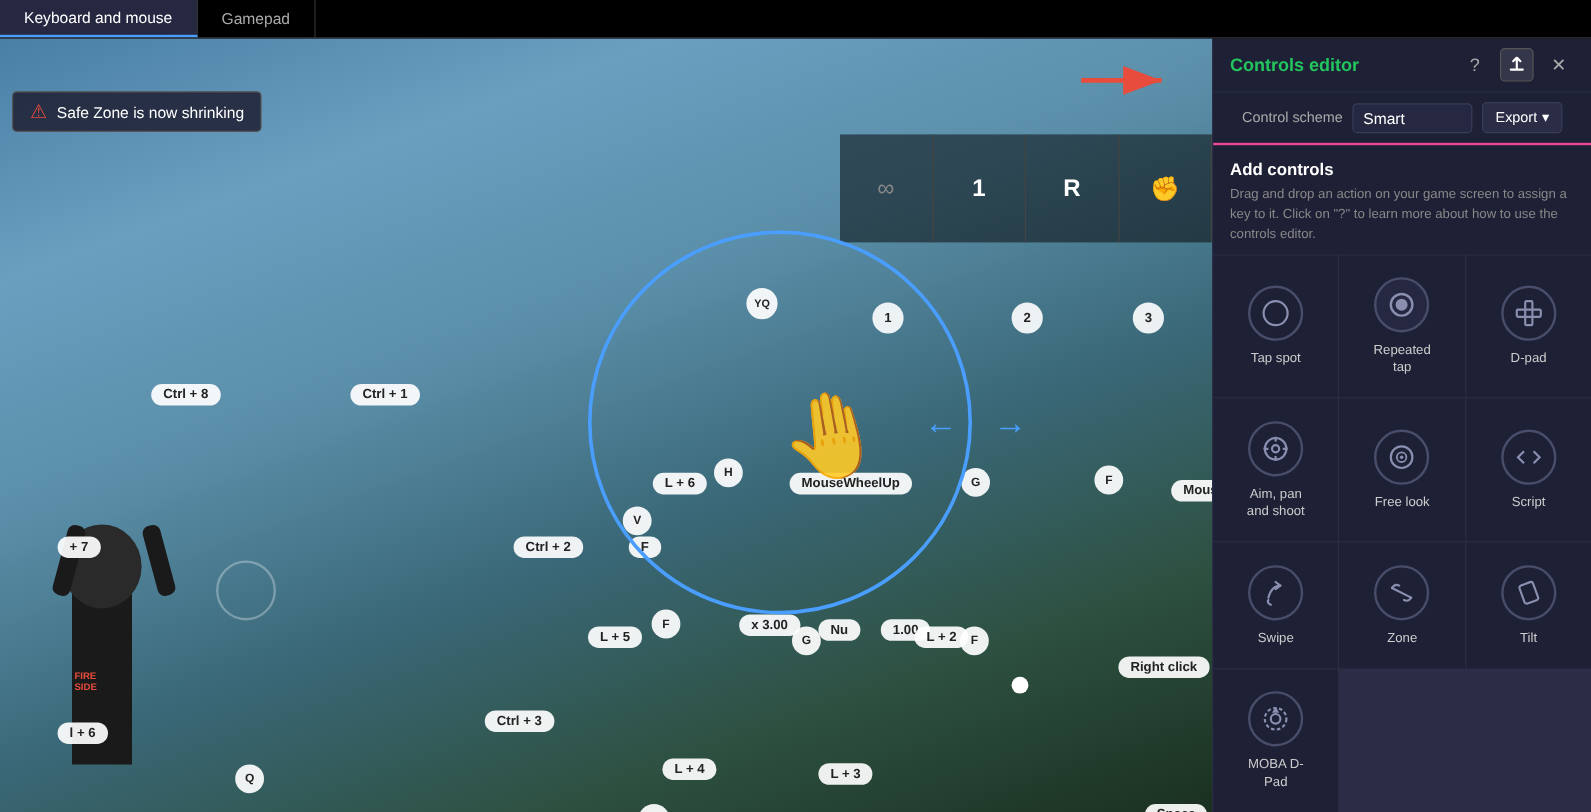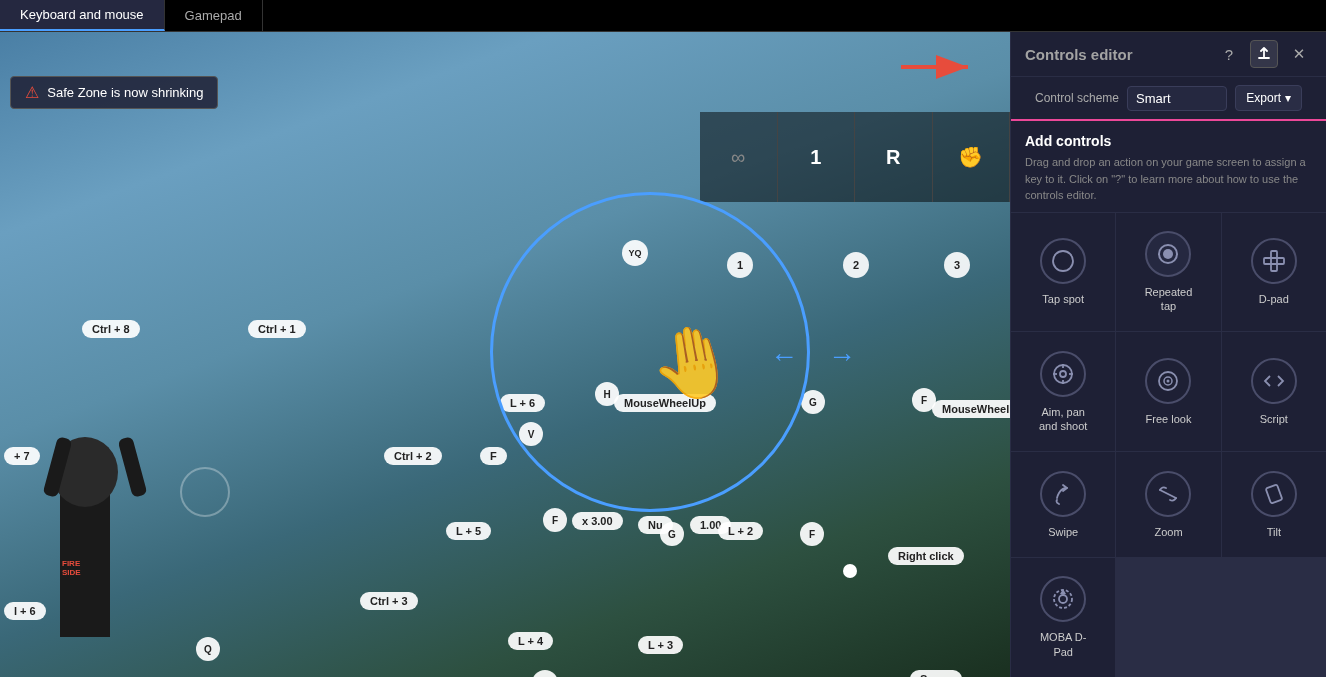--- a/index.html
+++ b/index.html
@@ -142,20 +142,21 @@
     .key-label {
       position: absolute;
       background: rgba(255,255,255,0.92);
       color: #222;
       border-radius: 12px;
       padding: 3px 10px;
       font-size: 11px;
       font-weight: 600;
       white-space: nowrap;
       z-index: 5;
+      margin-left: 44px;
     }
     .key-circle {
       position: absolute;
       width: 24px;
       height: 24px;
       background: rgba(255,255,255,0.92);
       color: #222;
       border-radius: 50%;
       display: flex;
       align-items: center;
@@ -258,21 +259,21 @@
     .panel-header {
       display: flex;
       align-items: center;
       justify-content: space-between;
       padding: 8px 14px;
       border-bottom: 1px solid #2a2d45;
     }
 
     .panel-title {
       font-size: 15px;
-      color: #a3a3a3;
+      color: #22c55e;
       font-weight: 600;
     }
 
     .panel-header-icons {
       display: flex;
       gap: 8px;
       align-items: center;
     }
 
     .icon-btn {
@@ -638,21 +639,21 @@
       </div>
 
       <div class="control-item">
         <div class="control-icon">
           <svg class="ctrl-svg" viewBox="0 0 28 28">
             <path d="M6 10 C6 10 8 6 12 8" stroke-linecap="round"></path>
             <path d="M22 18 C22 18 20 22 16 20" stroke-linecap="round"></path>
             <path d="M6 10 L22 18" stroke-linecap="round"></path>
           </svg>
         </div>
-        <span class="control-label">Zoom</span>
+        <span class="control-label">Zone</span>
       </div>
 
       <div class="control-item">
         <div class="control-icon">
           <svg class="ctrl-svg" viewBox="0 0 28 28">
             <rect x="8" y="6" width="12" height="16" rx="2" transform="rotate(-20 14 14)"></rect>
           </svg>
         </div>
         <span class="control-label">Tilt</span>
       </div>

